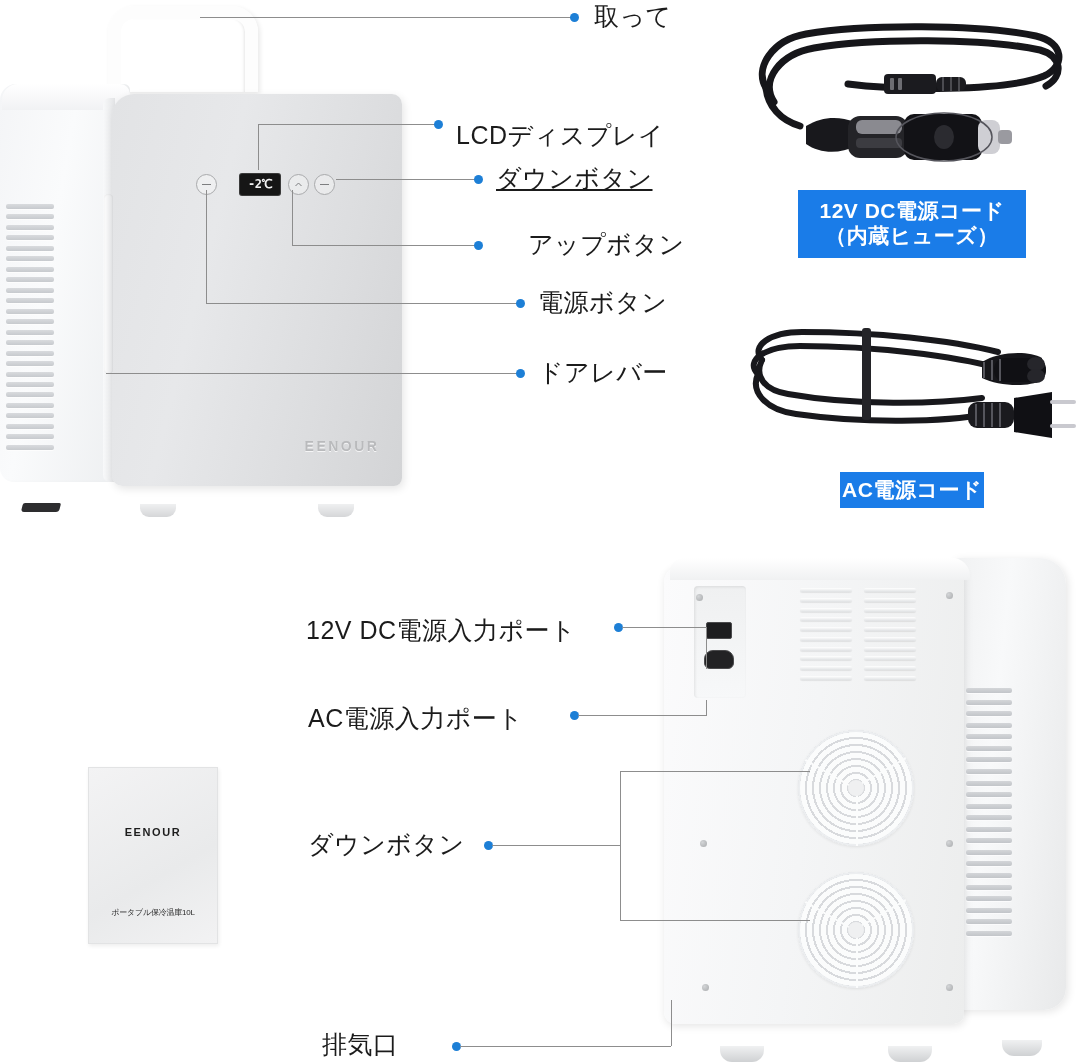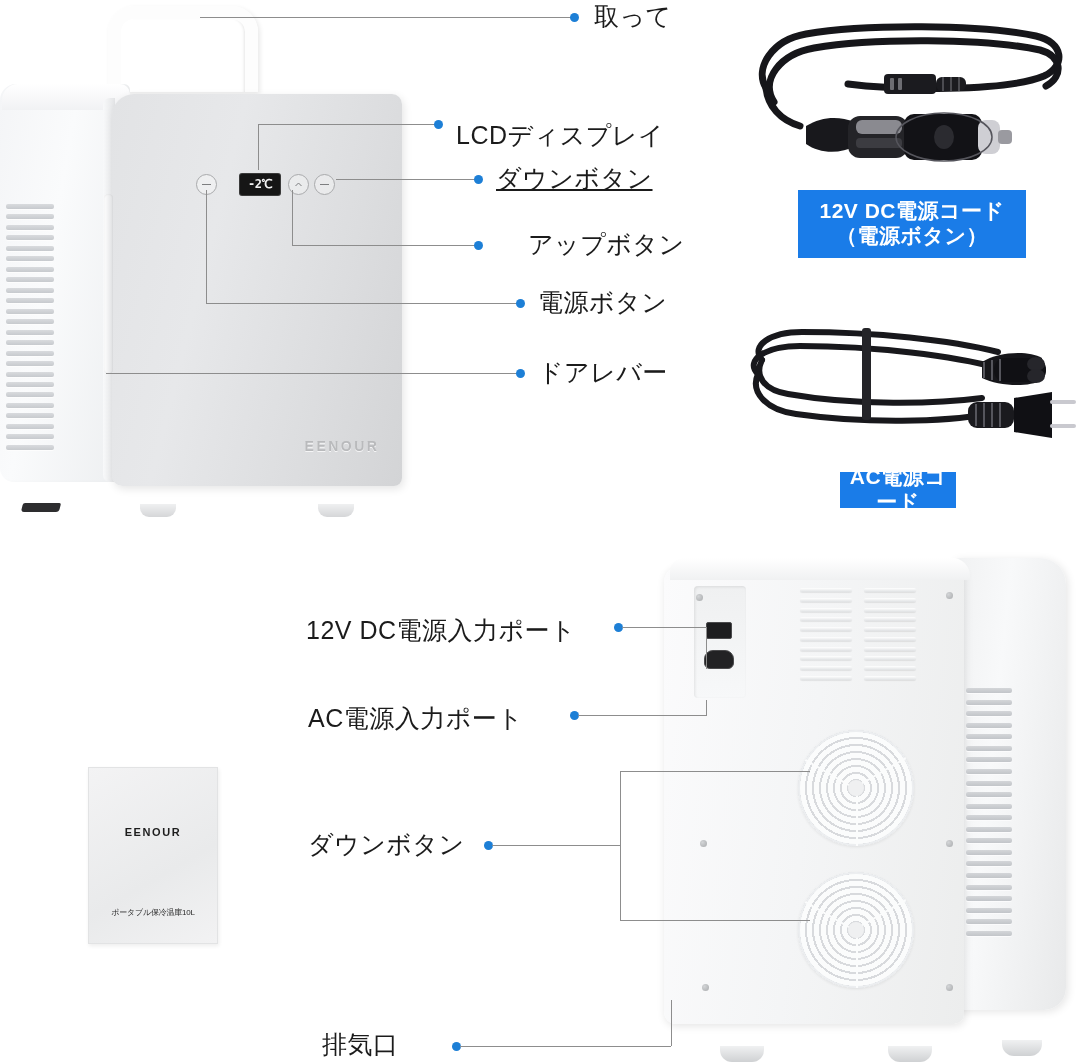--- a/index.html
+++ b/index.html
@@ -349,21 +349,21 @@
         <ellipse cx="200" cy="127" rx="10" ry="12" fill="#2b2b30"></ellipse>
         <rect x="234" y="110" width="22" height="34" rx="8" fill="#cfcfd4"></rect>
         <rect x="254" y="120" width="14" height="14" rx="4" fill="#9a9aa0"></rect>
         <ellipse cx="200" cy="127" rx="48" ry="24" fill="none" stroke="#55555c" stroke-width="1.5"></ellipse>
       </g>
     </svg>
   </div>
 
   <div class="badge abs" style="left:798px;top:190px;width:228px;height:68px;font-size:21px;flex-direction:column;">
     <div>12V DC電源コード</div>
-    <div>（電源ボタン）</div>
+    <div>（内蔵ヒューズ）</div>
   </div>
 
   <div class="cordbox" style="left:736px;top:318px;width:340px;height:140px;">
     <svg width="340" height="140" viewBox="0 0 340 140">
       <g fill="none" stroke="#18181c" stroke-linecap="round" stroke-width="6">
         <path d="M26 42 C14 28 34 14 66 14 C140 14 214 22 262 34"></path>
         <path d="M22 56 C8 42 30 28 64 28 C140 28 218 38 262 50"></path>
         <path d="M26 42 C18 58 28 72 52 76 C120 88 200 86 246 80"></path>
         <path d="M22 56 C14 74 30 92 60 96 C130 106 208 104 252 96"></path>
       </g>
@@ -383,21 +383,21 @@
         <g stroke="#55555c" stroke-width="2">
           <path d="M240 86 l0 22 M248 85 l0 24 M256 85 l0 24 M264 85 l0 24"></path>
         </g>
         <path d="M278 80 L316 74 L316 120 L278 114 Z" fill="#101014"></path>
         <rect x="314" y="82" width="26" height="4" rx="2" fill="#c9c9cf"></rect>
         <rect x="314" y="106" width="26" height="4" rx="2" fill="#c9c9cf"></rect>
       </g>
     </svg>
   </div>
 
-  <div class="badge abs" style="left:840px;top:472px;width:116px;height:36px;font-size:21px;">AC電源コード</div>
+  <div class="badge abs" style="left:840px;top:472px;width:144px;height:36px;font-size:21px;">AC電源コード</div>
 
 
   <div class="abs" id="manual">
     <div class="manual-logo">EENOUR</div>
     <div class="manual-sub">ポータブル保冷温庫10L</div>
   </div>
 
 
   <div class="abs" id="fridge-rear">
     <div class="fr-side"></div>

